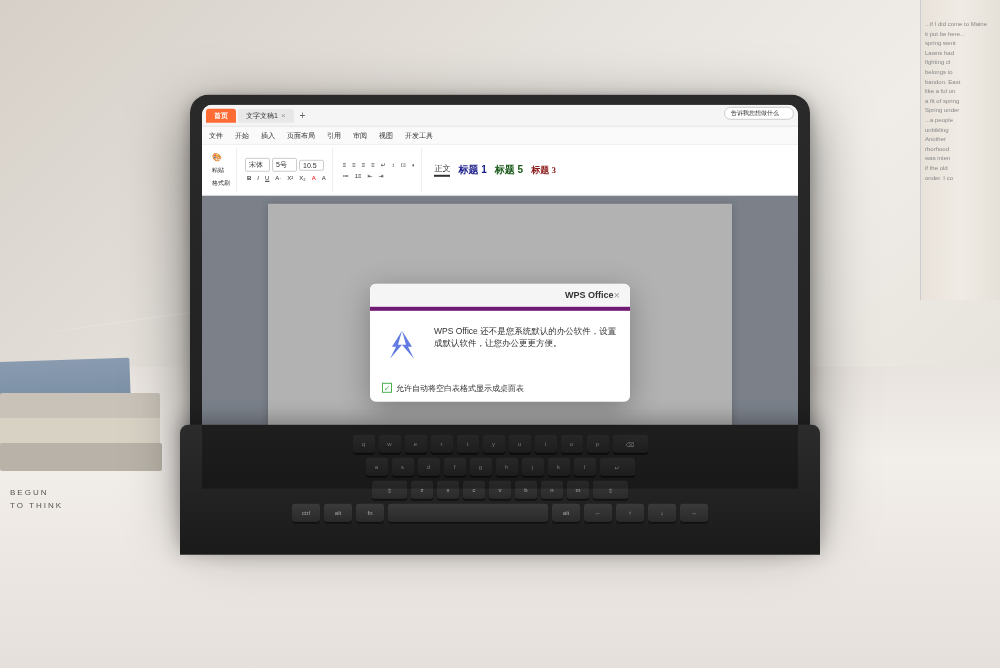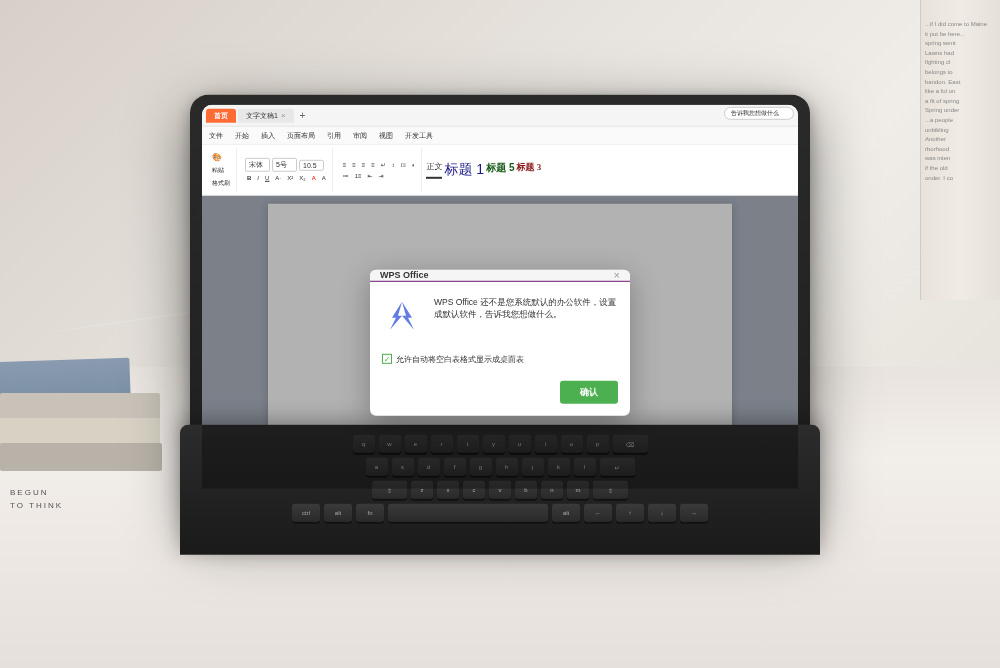--- a/index.html
+++ b/index.html
@@ -372,25 +372,25 @@
     .wps-dialog {
       width: 260px;
       background: white;
       border-radius: 6px;
       box-shadow: 0 8px 30px rgba(0,0,0,0.3);
       overflow: hidden;
     }
 
     .dialog-header {
       background: #f5f5f5;
-      padding: 0 10px;
-      display: flex;
-      justify-content: space-between;
-      align-items: center;
-      border-bottom: 1px solid #701a75;
+      padding: 6px 10px;
+      display: flex;
+      justify-content: flex-end;
+      align-items: center;
+      border-bottom: 4px solid #701a75;
     }
 
     .dialog-title {
       font-size: 9px;
       color: #333;
       font-weight: bold;
     }
 
     .dialog-close {
       font-size: 11px;
@@ -519,33 +519,35 @@
       background: rgba(255,255,255,0.15);
       border-radius: 50%;
     }
 
     .v1 { width: 300px; height: 2px; top: 310px; left: 50px; transform: rotate(-8deg); }
     .v2 { width: 200px; height: 1px; top: 350px; left: 200px; transform: rotate(3deg); }
     .v3 { width: 150px; height: 1px; top: 380px; left: 400px; transform: rotate(-5deg); }
 
     .ribbon-styles {
       display: flex;
-      gap: 2px;
+      align-items: center;
+      gap: 8px;
+      margin-left: 8px;
     }
 
     .style-normal {
       font-size: 8px;
       color: #333;
       border-bottom: 2px solid #333;
       padding-bottom: 1px;
     }
 
     .style-h1 {
-      font-size: 14px;
-      font-weight: normal;
+      font-size: 10px;
+      font-weight: bold;
       color: #1a1a8a;
     }
 
     .style-h2 {
       font-size: 10px;
       font-weight: bold;
       color: #1a5a1a;
     }
 
     .style-h3 {
@@ -732,31 +734,28 @@
                 </div>
                 <div class="dialog-body">
 
                   <div class="dialog-icon">
                     <svg class="wps-logo-svg" viewBox="0 0 100 100" xmlns="http://www.w3.org/2000/svg">
                       <path d="M50 15 L25 55 L35 55 L20 85 L50 50 L40 50 Z" fill="#3B5BDB" opacity="0.8"></path>
                       <path d="M50 15 L75 55 L65 55 L80 85 L50 50 L60 50 Z" fill="#3B5BDB" opacity="0.8"></path>
                     </svg>
                   </div>
                   <div class="dialog-content">
-                    <div class="dialog-text">WPS Office 还不是您系统默认的办公软件，设置成默认软件，告诉我您想做什么。</div>
+                    <div class="dialog-text">WPS Office 还不是您系统默认的办公软件，设置成默认软件，让您办公更更方便。</div>
                   </div>
                 </div>
                 <div class="dialog-checkbox-area">
                   <div class="dialog-checkbox">
                     <span class="dialog-checkbox-check">✓</span>
                   </div>
                   <span class="dialog-checkbox-label">允许自动将空白表格式显示成桌面表</span>
-                </div>
-                <div class="dialog-footer">
-                  <button class="dialog-confirm-btn">确认</button>
                 </div>
               </div>
             </div>
           </div>
 
           <div class="wps-statusbar">
             <div style="display:flex; gap:8px;">
               <span>第 1/1 页</span>
               <span>字数: 0</span>
               <span>简体中文</span>

